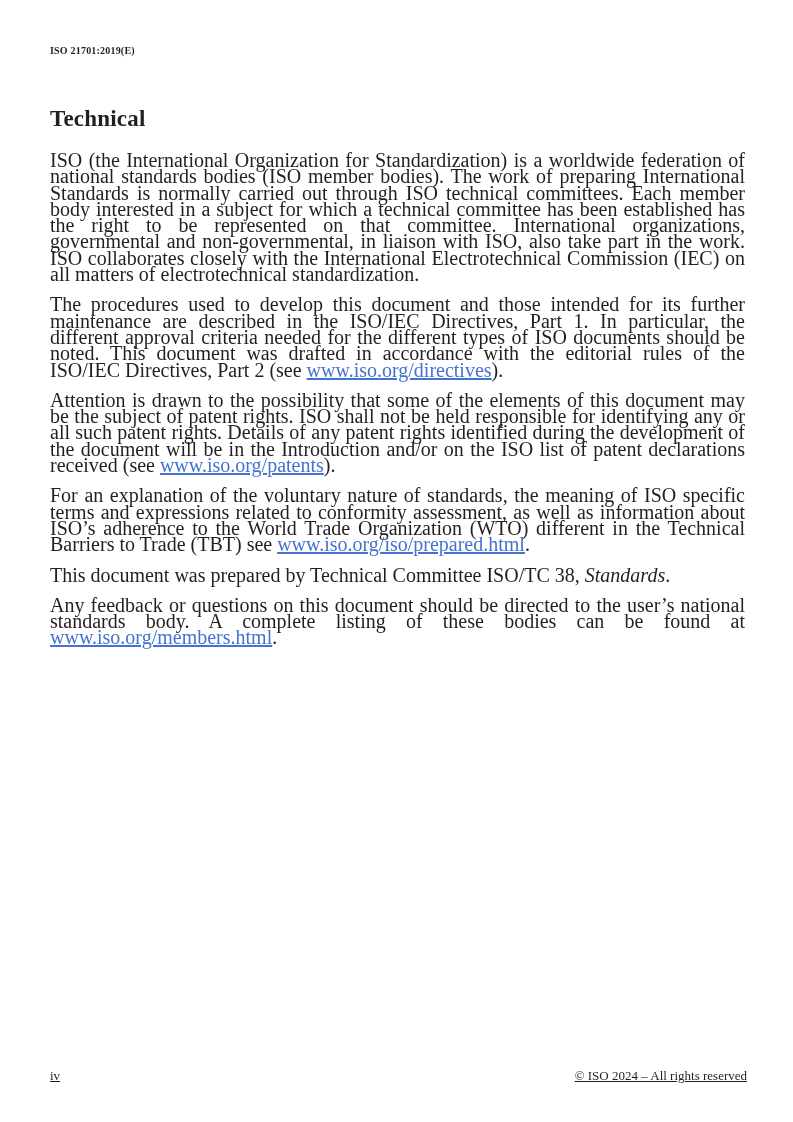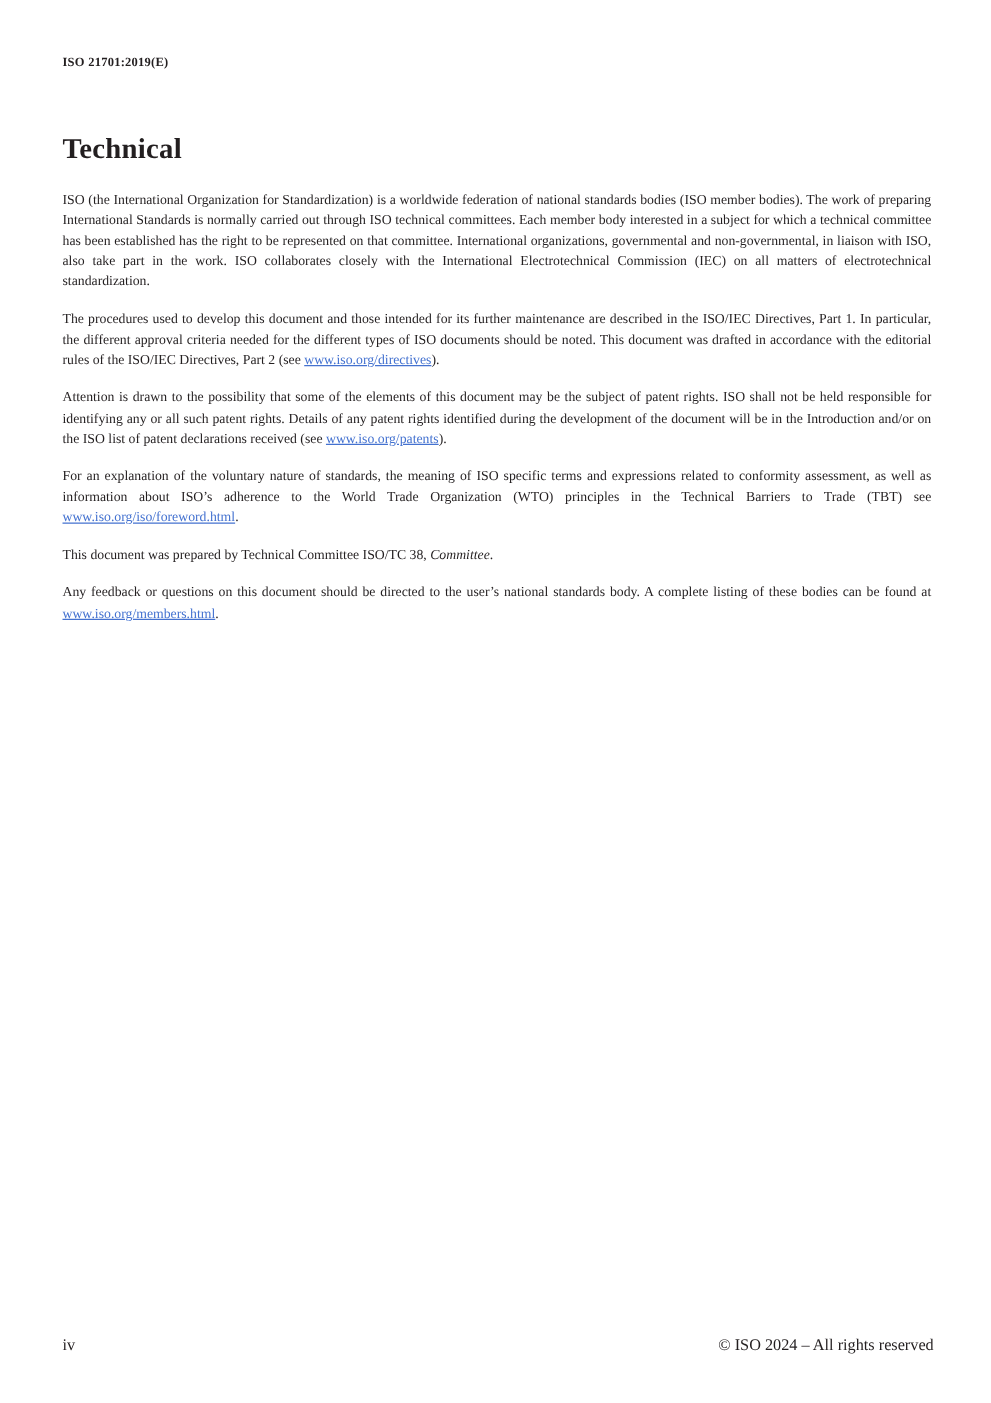--- a/index.html
+++ b/index.html
@@ -31,21 +31,21 @@
     margin: 0;
     font-size: 23px;
     font-weight: 700;
     letter-spacing: 0.2px;
   }
   .doc-body {
     position: absolute;
     top: 152px;
     left: 50px;
     width: 695px;
-    font-size: 11px;
+    font-size: 20px;
     line-height: 16.3px;
     text-align: justify;
   }
   .doc-body p {
     margin: 0 0 14px 0;
   }
   .doc-body a {
     color: var(--link-color);
     text-decoration: underline;
     overflow-wrap: anywhere;
@@ -57,37 +57,38 @@
   }
   .doc-footer {
     position: absolute;
     top: 1068px;
     left: 50px;
     width: 697px;
     display: flex;
     justify-content: space-between;
     align-items: baseline;
     font-size: 13px;
+    text-decoration: underline;
   }
 </style>
 </head>
 <body>
 
 <div>
 
   <div class="doc-header">ISO 21701:2019(E)</div>
 
   <h1 class="doc-title">Technical</h1>
 
   <div class="doc-body">
       <p><span>ISO (the International Organization for Standardization) is a worldwide federation of national standards bodies (ISO member bodies). The work of preparing International Standards is normally carried out through ISO technical committees. Each member body interested in a subject for which a technical committee has been established has the right to be represented on that committee. International organizations, governmental and non-governmental, in liaison with ISO, also take part in the work. ISO collaborates closely with the International Electrotechnical Commission (IEC) on all matters of electrotechnical standardization.</span></p>
       <p><span>The procedures used to develop this document and those intended for its further maintenance are described in the ISO/IEC Directives, Part 1. In particular, the different approval criteria needed for the different types of ISO documents should be noted. This document was drafted in accordance with the editorial rules of the ISO/IEC Directives, Part 2 (see </span><a href="#">www.iso.org/directives</a><span>).</span></p>
       <p><span>Attention is drawn to the possibility that some of the elements of this document may be the subject of patent rights. ISO shall not be held responsible for identifying any or all such patent rights. Details of any patent rights identified during the development of the document will be in the Introduction and/or on the ISO list of patent declarations received (see </span><a href="#">www.iso.org/patents</a><span>).</span></p>
-      <p><span>For an explanation of the voluntary nature of standards, the meaning of ISO specific terms and expressions related to conformity assessment, as well as information about ISO’s adherence to the World Trade Organization (WTO) principles in the Technical Barriers to Trade (TBT) see </span><a href="#">www.iso.org/iso/foreword.html</a><span>.</span></p>
-      <p><span>This document was prepared by Technical Committee ISO/TC 38, </span><em>Committee</em><span>.</span></p>
+      <p><span>For an explanation of the voluntary nature of standards, the meaning of ISO specific terms and expressions related to conformity assessment, as well as information about ISO’s adherence to the World Trade Organization (WTO) different in the Technical Barriers to Trade (TBT) see </span><a href="#">www.iso.org/iso/prepared.html</a><span>.</span></p>
+      <p><span>This document was prepared by Technical Committee ISO/TC 38, </span><em>Standards</em><span>.</span></p>
       <p><span>Any feedback or questions on this document should be directed to the user’s national standards body. A complete listing of these bodies can be found at </span><a href="#">www.iso.org/members.html</a><span>.</span></p>
     </div>
 
   <div class="doc-footer">
     <span>iv</span>
     <span>© ISO 2024 – All rights reserved</span>
   </div>
 
 </div>
 

